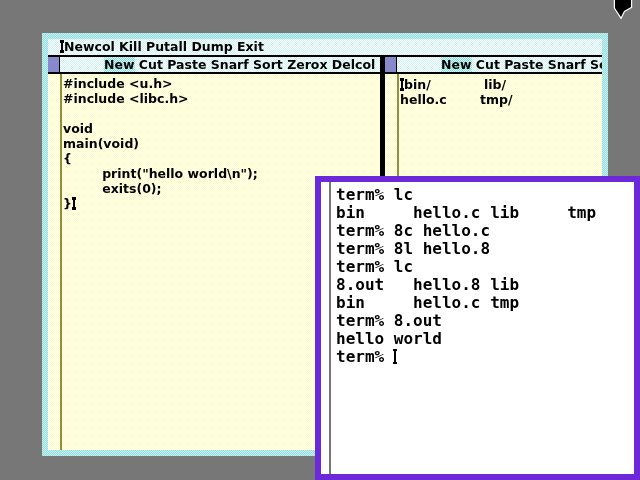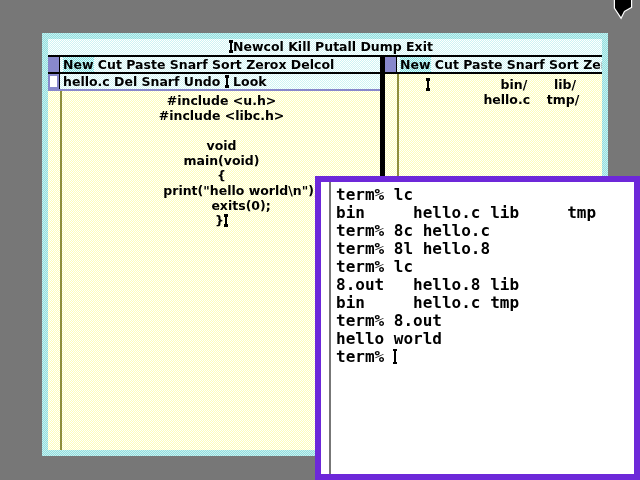--- a/index.html
+++ b/index.html
@@ -8,41 +8,41 @@
 
   
   .dith-frame{background-image:conic-gradient(#c9f1f1 25%,#92dede 0 50%,#c9f1f1 0 75%,#92dede 0);background-size:2px 2px;}
   .dith-tag{background-image:conic-gradient(#ffffff 25%,#cdf4f4 0 50%,#ffffff 0 75%,#cdf4f4 0);background-size:2px 2px;}
   .dith-body{background-image:conic-gradient(#ffffff 25%,#ffffb8 0 50%,#ffffff 0 75%,#ffffb8 0);background-size:2px 2px;}
   .dith-sel{background-image:conic-gradient(#e2fbfb 25%,#7edede 0 50%,#e2fbfb 0 75%,#7edede 0);background-size:2px 2px;}
 
   
   .acme{position:absolute;left:42px;top:33px;width:566px;height:423px;box-sizing:border-box;padding:6px;}
   .acme-inner{position:relative;width:100%;height:100%;display:flex;flex-direction:column;
-              font-weight:bold;font-size:12.5px;color:#000;text-align:center;}
+              font-weight:bold;font-size:12.5px;color:#000;}
   .main-tag{height:16px;line-height:16px;border-bottom:2px solid #000;white-space:pre;
             overflow:hidden;padding-left:12px;}
   .columns{flex:1;display:flex;min-height:0;}
   .col{display:flex;flex-direction:column;min-width:0;}
   .col-left{width:332px;}
   .col-divider{width:5px;background:#000;}
   .col-right{flex:1;}
   .tagrow{display:flex;align-items:stretch;white-space:pre;overflow:hidden;}
   .coltag{height:15px;line-height:15px;border-bottom:2px solid #000;}
   .wintag{height:15px;line-height:15px;border-bottom:2px solid #8888cc;}
   .tagbox{width:12px;flex:0 0 12px;border-right:1px solid #000;box-sizing:border-box;}
   .box-col{background:#8888cc;}
   .box-win{background:#ffffff;border-top:0;box-shadow:inset 0 0 0 2px #8888cc;}
-  .tagtext{padding-left:3px;overflow:hidden;white-space:pre;}
+  .tagtext{padding-left:10px;overflow:hidden;white-space:pre;margin-left:34px;}
   .winbody{flex:1;position:relative;overflow:hidden;}
   .sbar{position:absolute;left:0;top:0;bottom:0;width:12px;border-right:2px solid #8f8f3d;}
   .code{margin:0;padding:2px 0 0 15px;font:inherit;white-space:pre;tab-size:9;line-height:15px;}
   .dir{padding:3px 0 0 15px;line-height:15px;}
   .dir-row{height:15px;white-space:pre;}
-  .dir-c1{display:inline-block;min-width:80px;margin-left:44px;}
+  .dir-c1{display:inline-block;min-width:80px;}
 
   
   .tick{display:inline-block;position:relative;width:2px;height:11px;background:#000;
         vertical-align:-1px;margin:0 1px;}
   .tick::before,.tick::after{content:"";position:absolute;left:-1px;width:4px;height:3px;background:#000;}
   .tick::before{top:-1px;}
   .tick::after{bottom:-1px;}
 
   
   .term{position:absolute;left:315px;top:176px;width:325px;height:304px;box-sizing:border-box;
@@ -68,23 +68,20 @@
   <div class="acme dith-frame">
     <div class="acme-inner">
 
       <div class="main-tag dith-tag"><span class="tick"></span><span>Newcol Kill Putall Dump Exit</span></div>
 
       <div class="columns">
 
         <div class="col col-left">
           <div class="tagrow coltag dith-tag">
             <span class="tagbox box-col"></span><span class="tagtext"><span class="dith-sel">New</span><span> Cut Paste Snarf Sort Zerox Delcol</span></span>
-          </div>
-          <div class="tagrow wintag dith-tag">
-            <span class="tagbox box-win"></span><span class="tagtext"><span>hello.c Del Snarf Undo </span><span class="tick"></span><span> Look</span></span>
           </div>
           <div class="winbody dith-body">
             <div class="sbar dith-body"></div>
             <pre class="code"><span>#include &lt;u.h&gt;
 #include &lt;libc.h&gt;
 
 void
 main(void)
 {
 	print("hello world\n");

